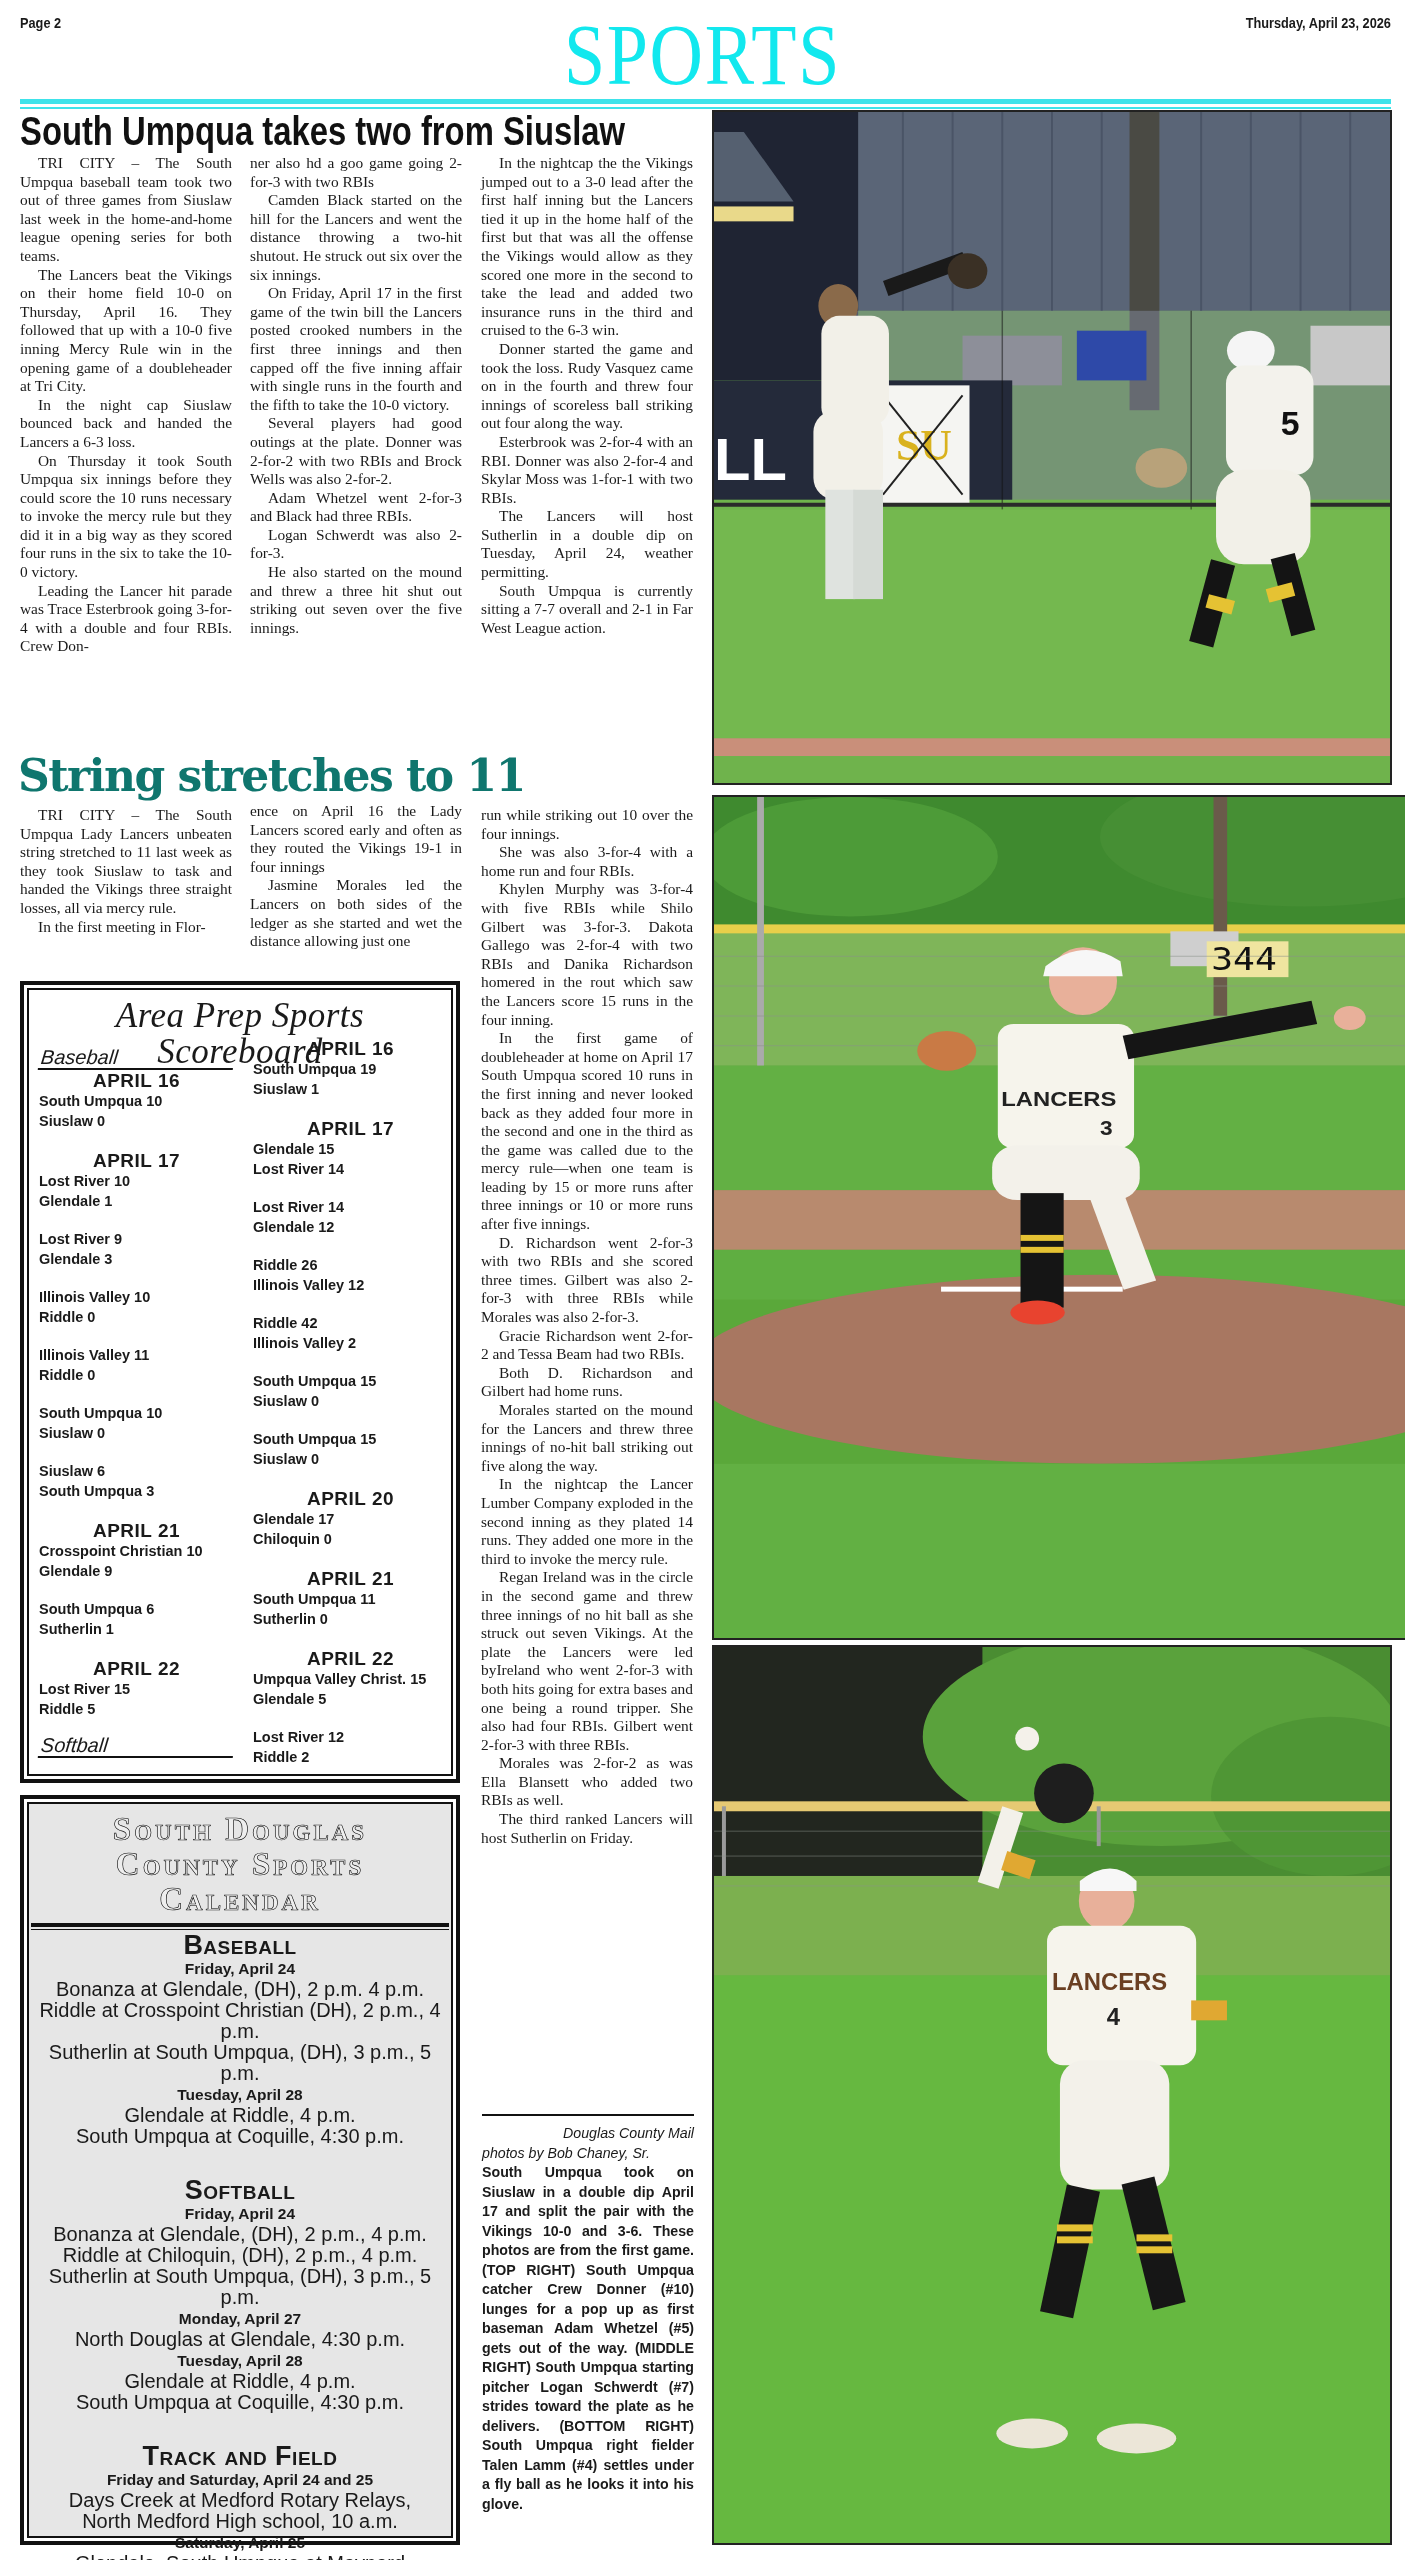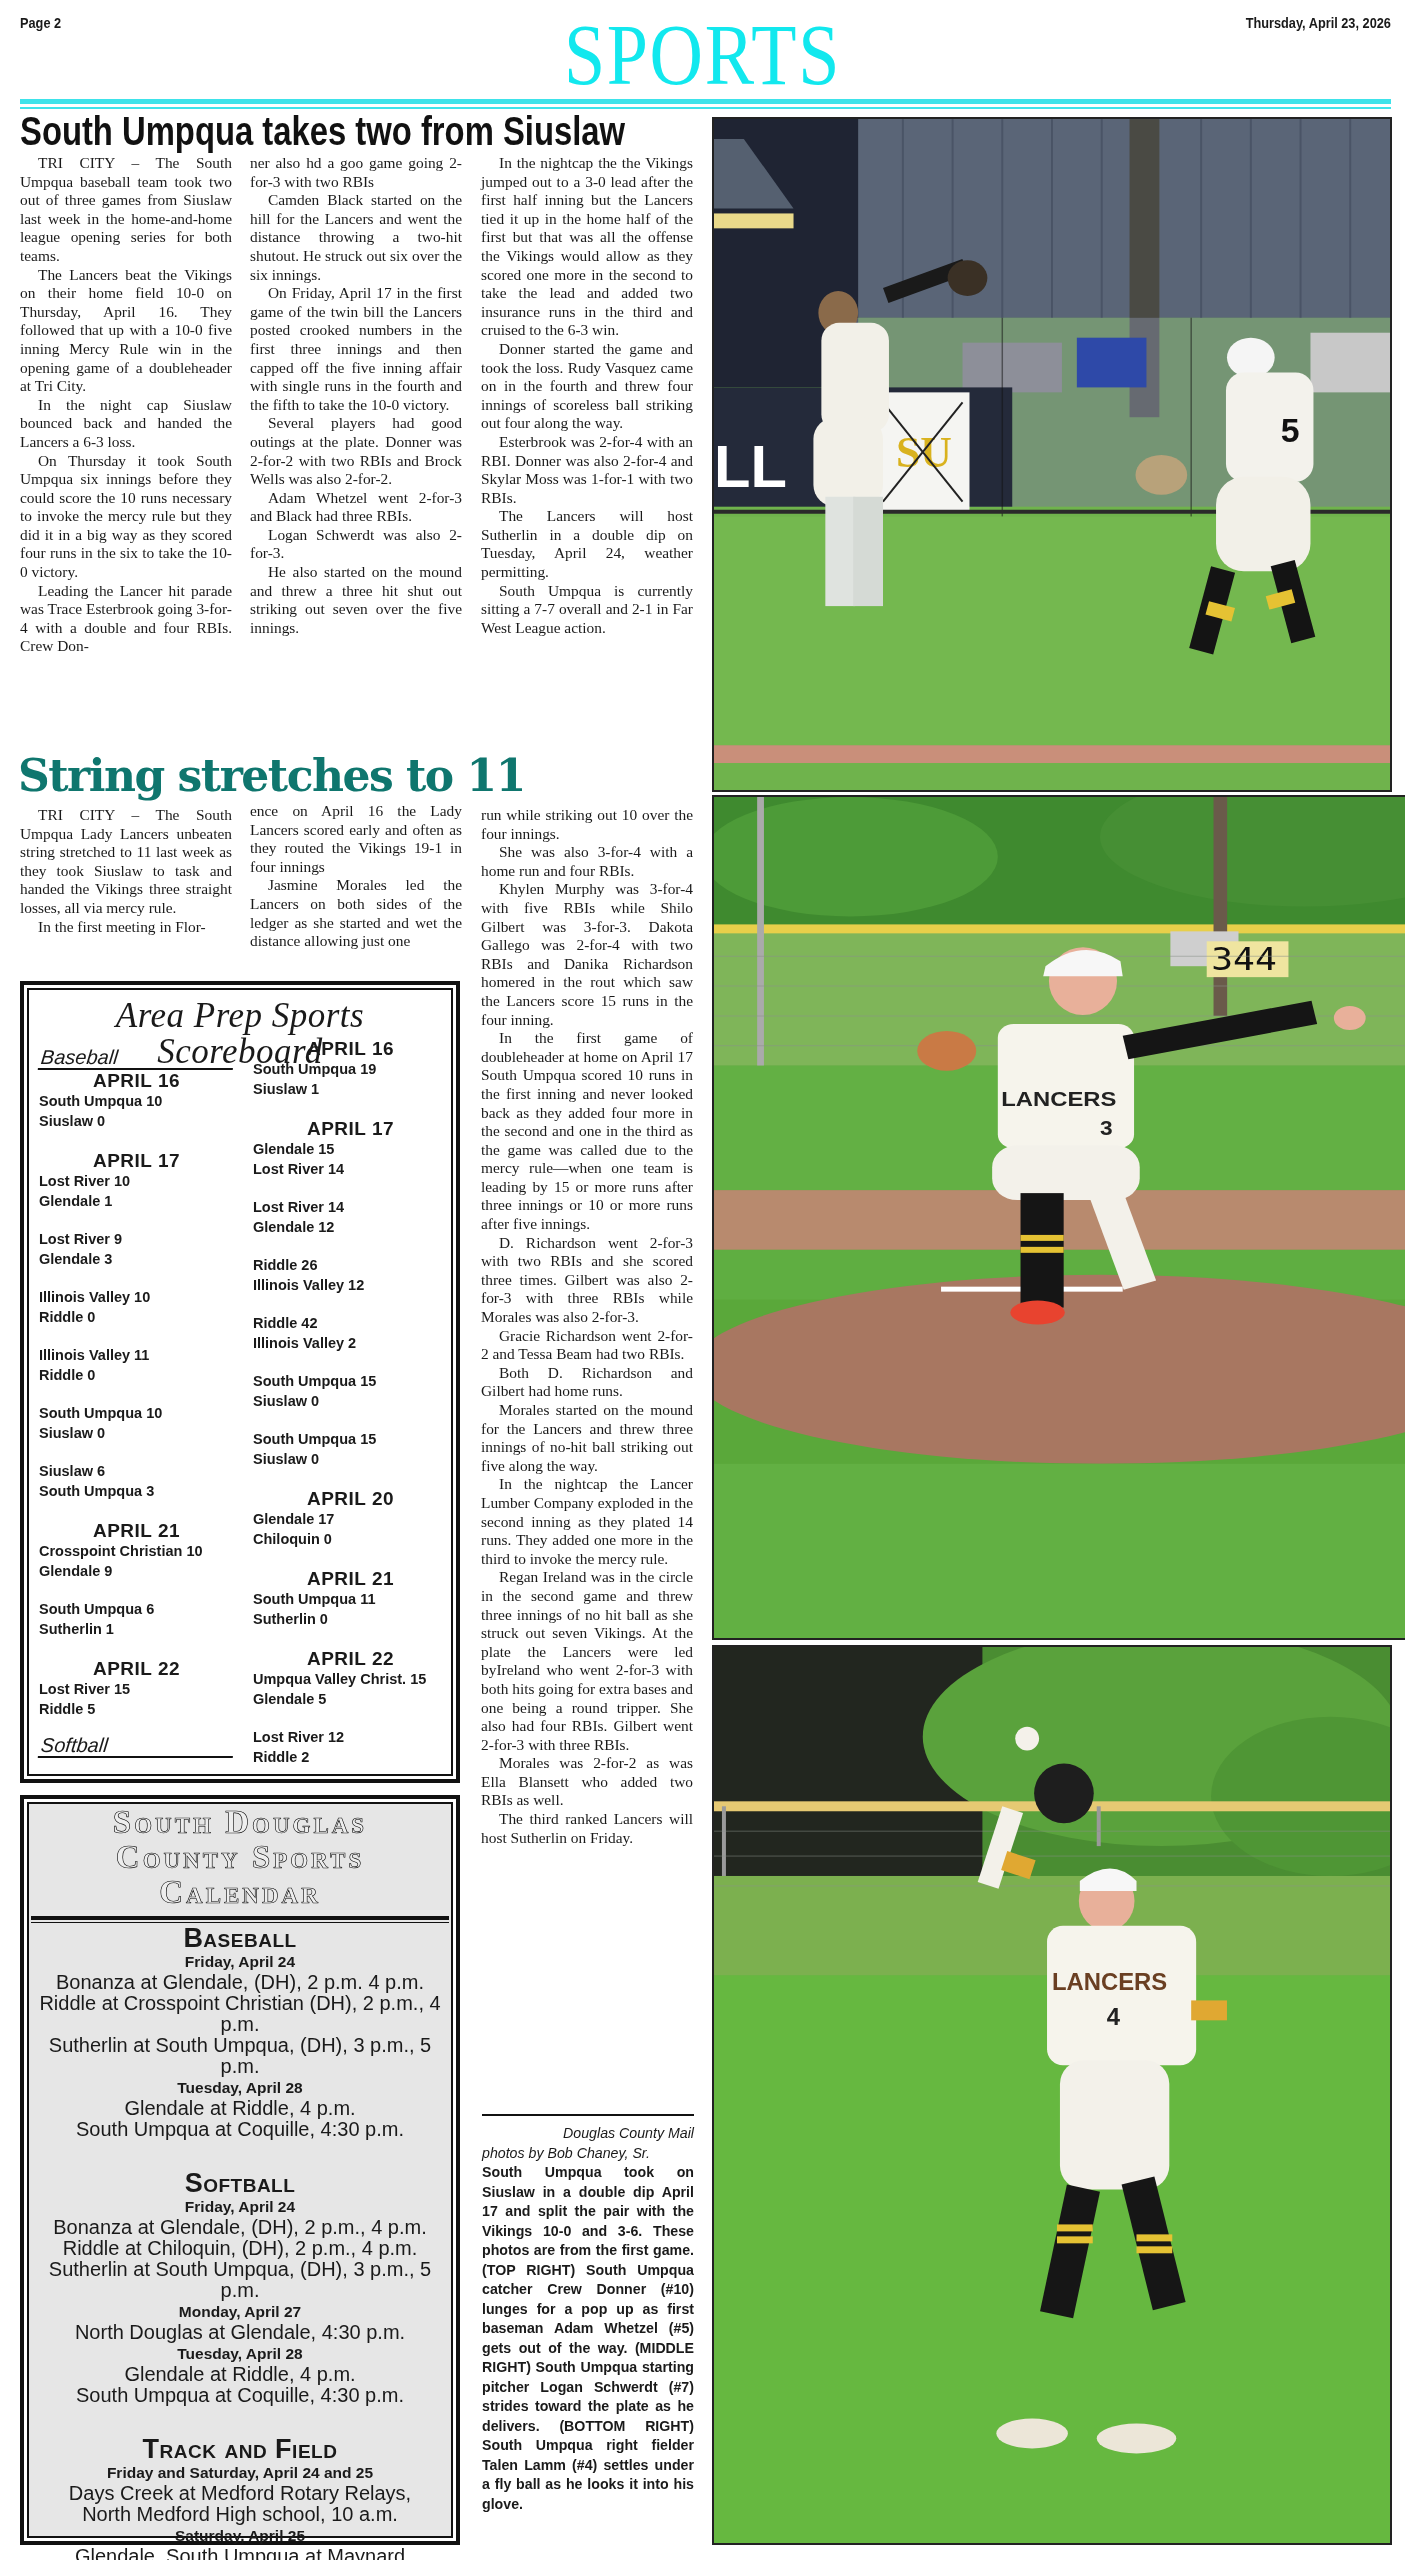--- a/index.html
+++ b/index.html
@@ -32,21 +32,21 @@
   .sb-left { left: 10px; width: 200px; }
   .sb-right { left: 224px; width: 215px; }
   .sb-sport { font-family: "Liberation Sans", sans-serif; font-style: italic; font-weight: normal; font-size: 20px; line-height: 22px; border-bottom: 2px solid #111; width: 195px; padding-left: 2px; transform: skewX(-6deg); }
   .sb-date { text-align: center; font-size: 19px; line-height: 22px; letter-spacing: 0.5px; width: 195px; }
   .sb-game { margin-bottom: 19px; }
   .sb-game div { white-space: nowrap; }
 
   
   .calendar { left: 20px; top: 1795px; width: 440px; height: 750px; border: 4px solid #111; padding: 3px; background: #fff; }
   .calendar-inner { width: 100%; height: 100%; border: 2px solid #111; background: #e6e6e6; position: relative; text-align: center; font-family: "Liberation Sans", sans-serif; }
-  .cal-title { padding-top: 1px; font-family: "Liberation Serif", serif; font-variant: small-caps; font-size: 33px; line-height: 35px; letter-spacing: 3px; color: #333; font-weight: bold; text-shadow: 0 0 0 #000; -webkit-text-stroke: 0.6px #222; color: #eee; }
+  .cal-title { padding-top: 8px; font-family: "Liberation Serif", serif; font-variant: small-caps; font-size: 33px; line-height: 35px; letter-spacing: 3px; color: #333; font-weight: bold; text-shadow: 0 0 0 #000; -webkit-text-stroke: 0.6px #222; color: #eee; }
   .cal-sep1 { margin: 6px 2px 0 2px; height: 4px; background: #111; }
   .cal-sep2 { margin: 2px 2px 0 2px; height: 1px; background: #111; }
   .cal-sport { font-variant: small-caps; font-weight: bold; font-size: 27px; line-height: 26px; margin-top: 2px; letter-spacing: 0.5px; }
   .cal-day { font-weight: bold; font-size: 15.5px; line-height: 21px; }
   .cal-event { font-size: 20px; line-height: 21px; }
   .cal-gap { height: 28px; }
 
   
   .photo { border: 2px solid #222; overflow: hidden; background: #6bb04a; }
   .photo svg { display: block; width: 100%; height: 100%; }
@@ -254,21 +254,21 @@
     <div class="cal-gap"></div>
 
     <div class="cal-sport">Track and Field</div>
     <div class="cal-day">Friday and Saturday, April 24 and 25</div>
     <div class="cal-event" style="padding:0 30px;">Days Creek at Medford Rotary Relays, North Medford High school, 10 a.m.</div>
     <div class="cal-day">Saturday, April 25</div>
     <div class="cal-event" style="padding:0 40px;">Glendale, South Umpqua at Maynard Mai Invitational, Glide, 12 p.m.</div>
   </div>
 </div>
 
-<div class="abs photo" style="left:712px; top:117px; width:680px; height:675px;">
+<div class="abs photo" style="left:712px; top:110px; width:680px; height:675px;">
   <svg viewBox="0 0 680 675" preserveAspectRatio="none">
     <rect x="0" y="0" width="680" height="675" fill="#6fb34c"></rect>
     <rect x="140" y="0" width="540" height="200" fill="#5a6577"></rect>
     <g stroke="#4a5466" stroke-width="2">
       <line x1="190" y1="0" x2="190" y2="200"></line>
         <line x1="240" y1="0" x2="240" y2="200"></line>
         <line x1="290" y1="0" x2="290" y2="200"></line>
       <line x1="340" y1="0" x2="340" y2="200"></line>
         <line x1="390" y1="0" x2="390" y2="200"></line>
         <line x1="440" y1="0" x2="440" y2="200"></line>

